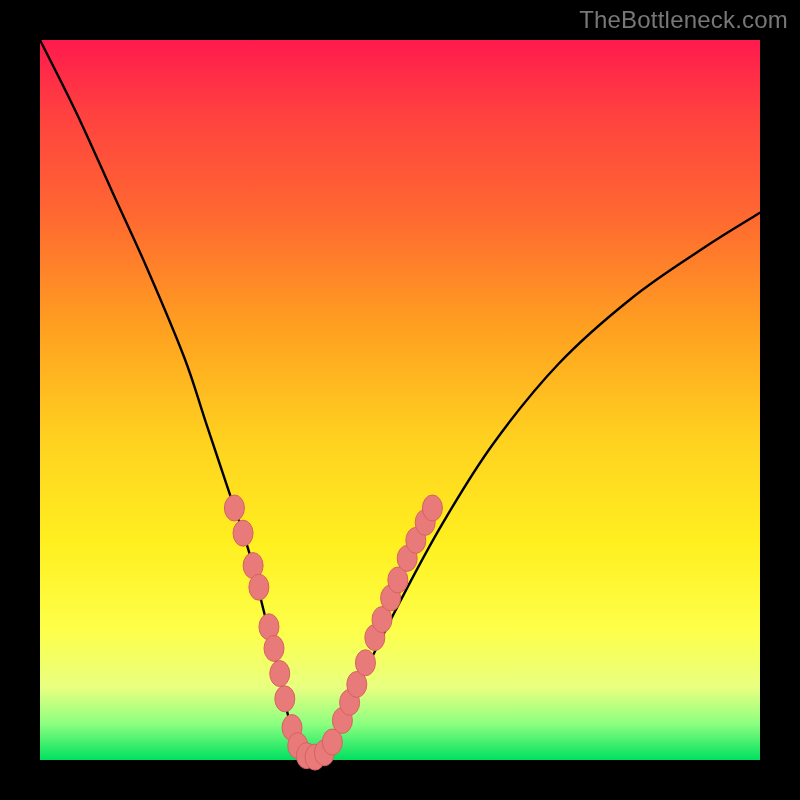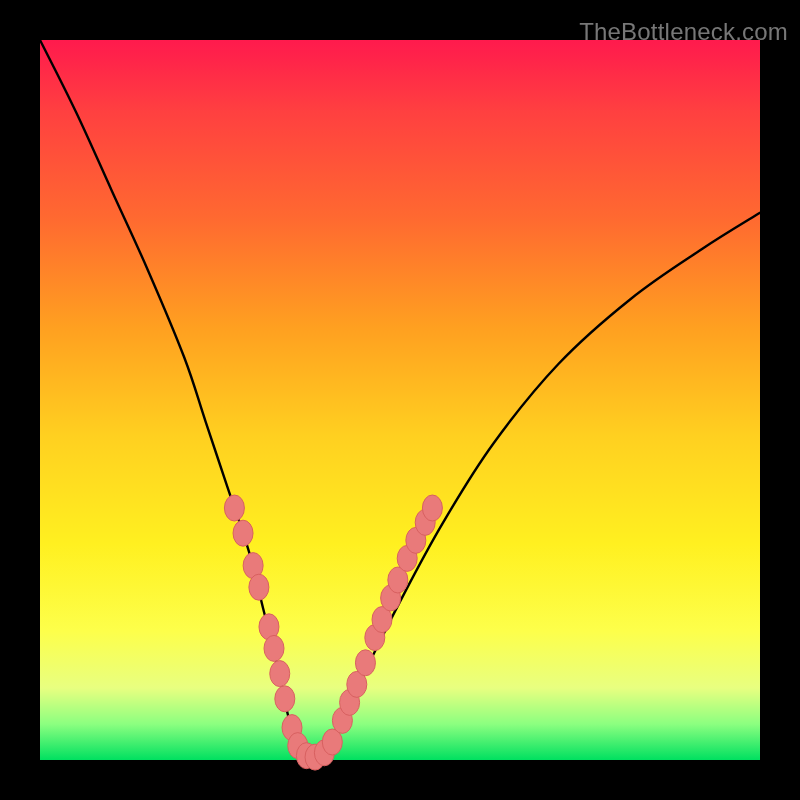--- a/index.html
+++ b/index.html
@@ -24,21 +24,21 @@
       #ffa020 40%,
       #ffd020 55%,
       #fff020 70%,
       #fdff4a 82%,
       #e8ff80 90%,
       #8cff80 95%,
       #00e060 100%);
   }
   .watermark {
     position: absolute;
-    top: 18px;
+    top: 6px;
     right: 12px;
     color: #777;
     font-size: 24px;
     font-weight: 500;
     letter-spacing: 0.2px;
     user-select: none;
   }
   svg.curve {
     position: absolute;
     left: 0;

